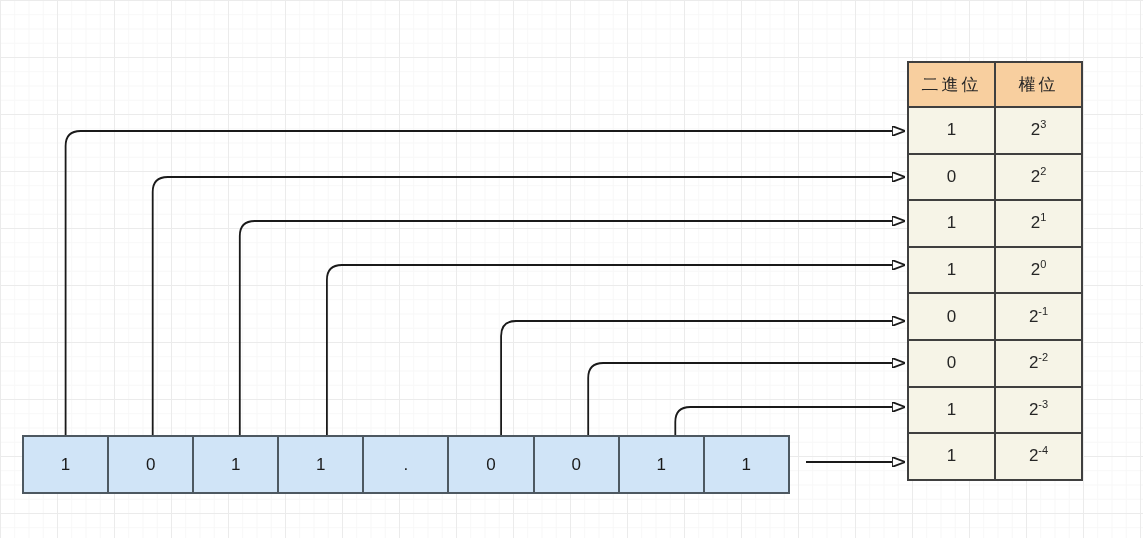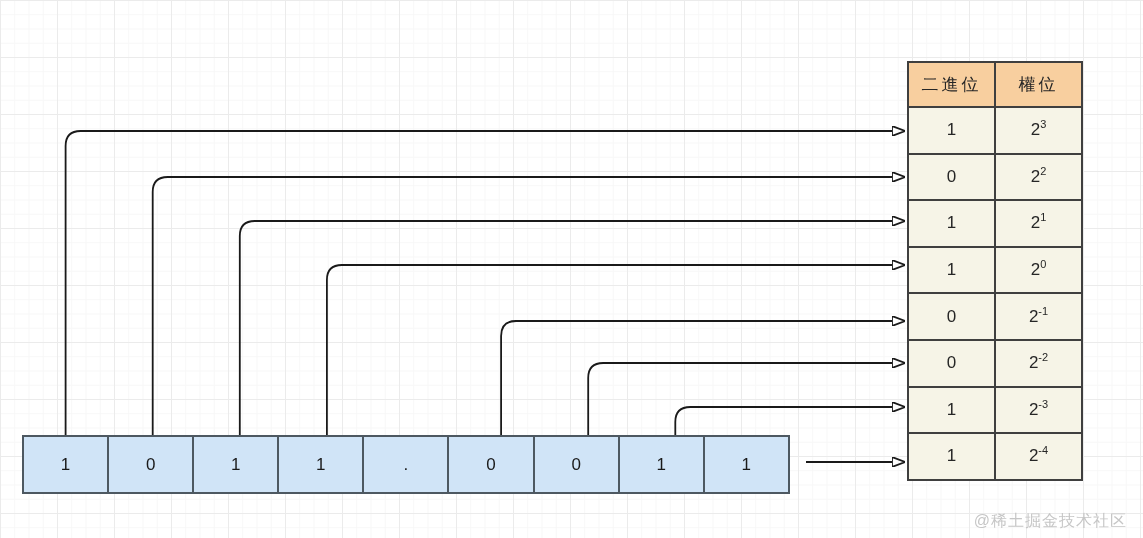--- a/index.html
+++ b/index.html
@@ -159,15 +159,14 @@
         <td>1</td>
         <td><span>2</span><sup>-3</sup></td>
       </tr>
       <tr>
         <td>1</td>
         <td><span>2</span><sup>-4</sup></td>
       </tr>
     </tbody>
   </table>
 
-  <div class="watermark">@稀土掘金技术社区</div>
 
 </div>
 
 </body></html>

